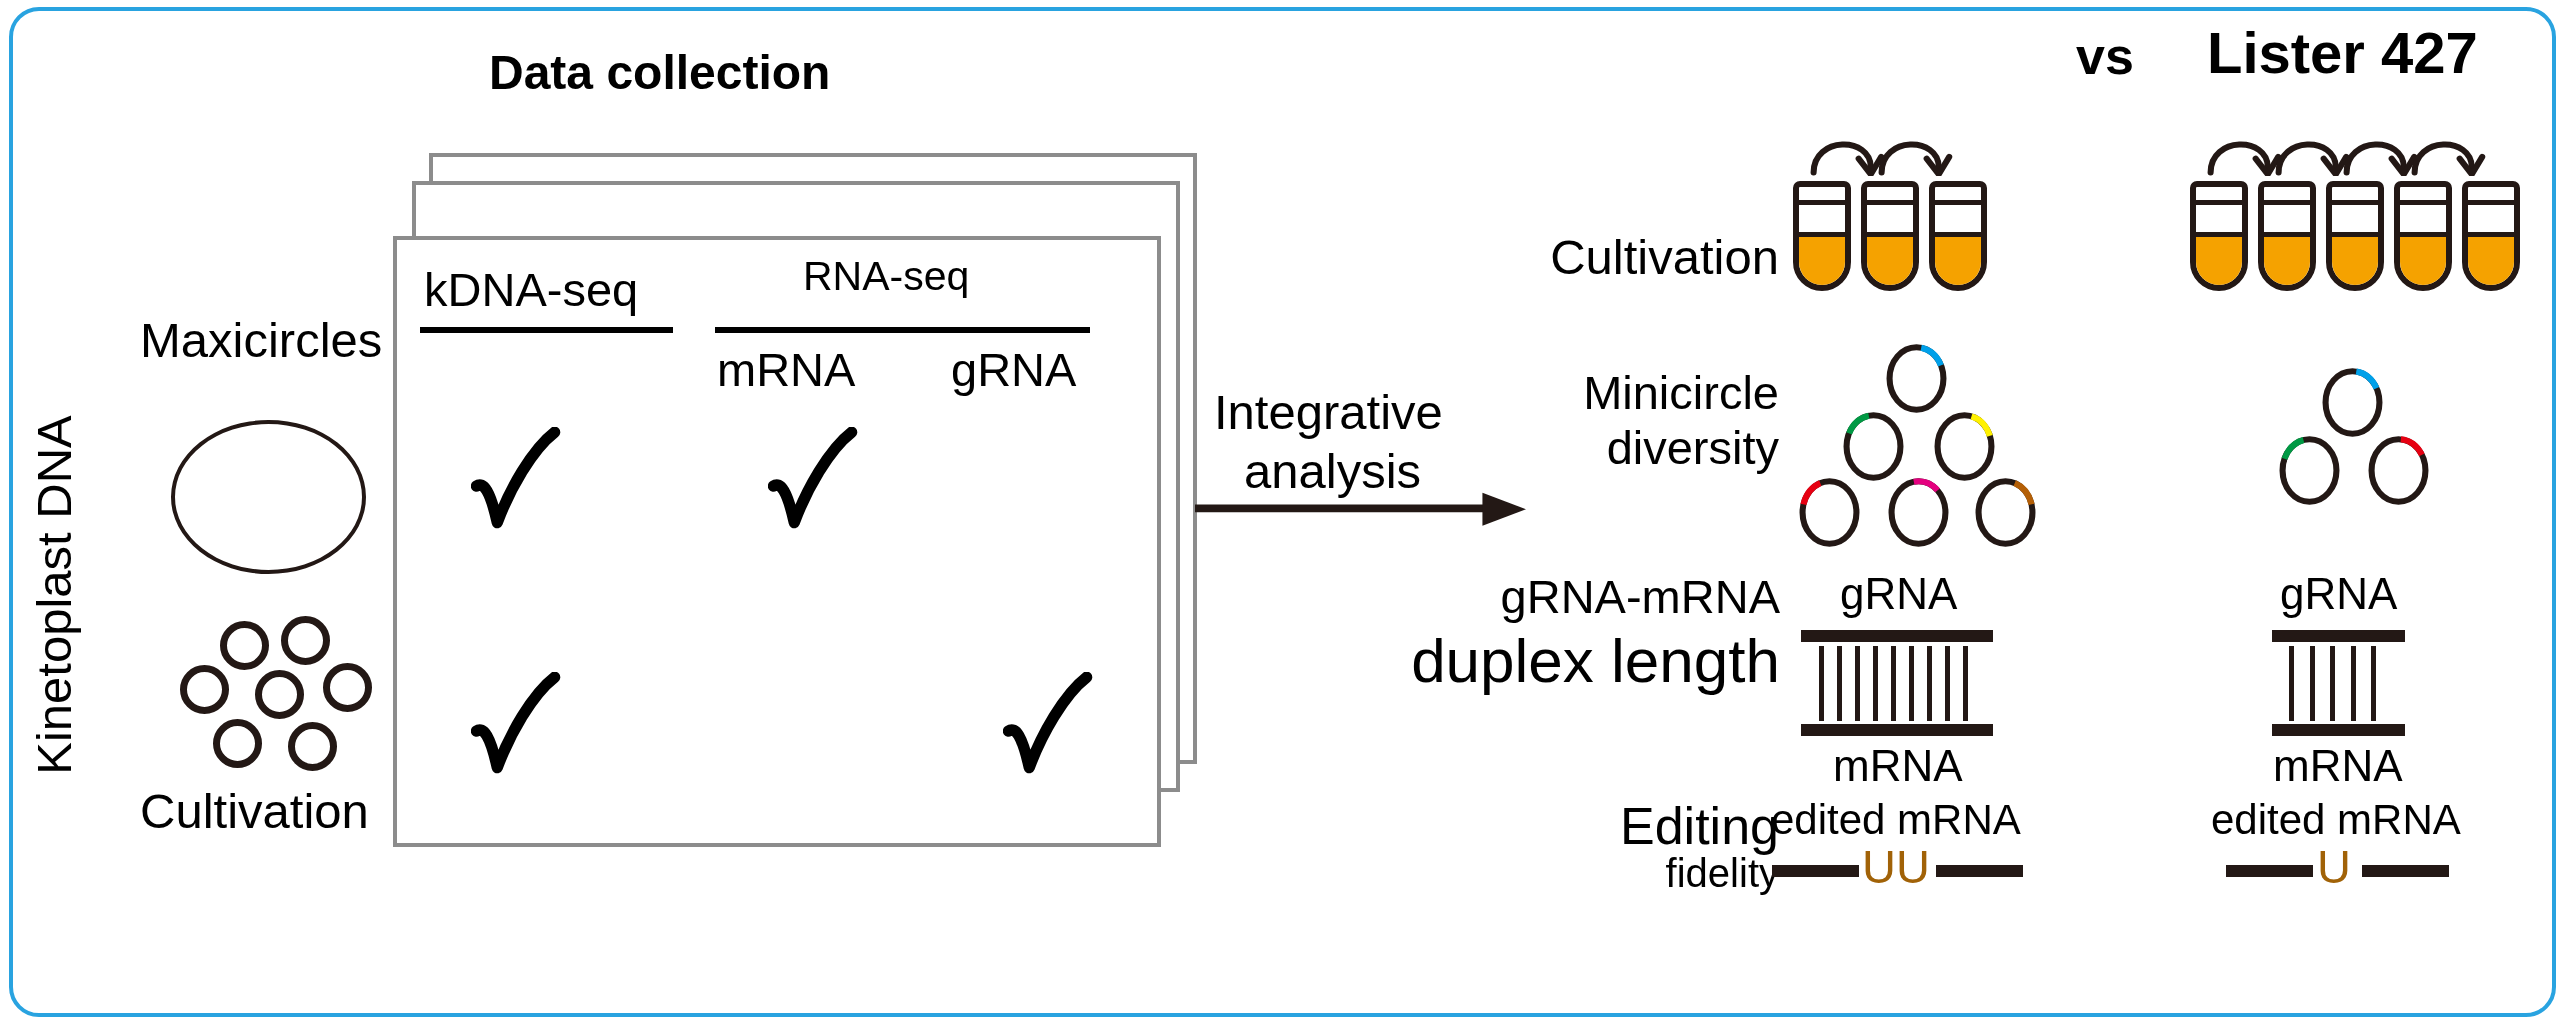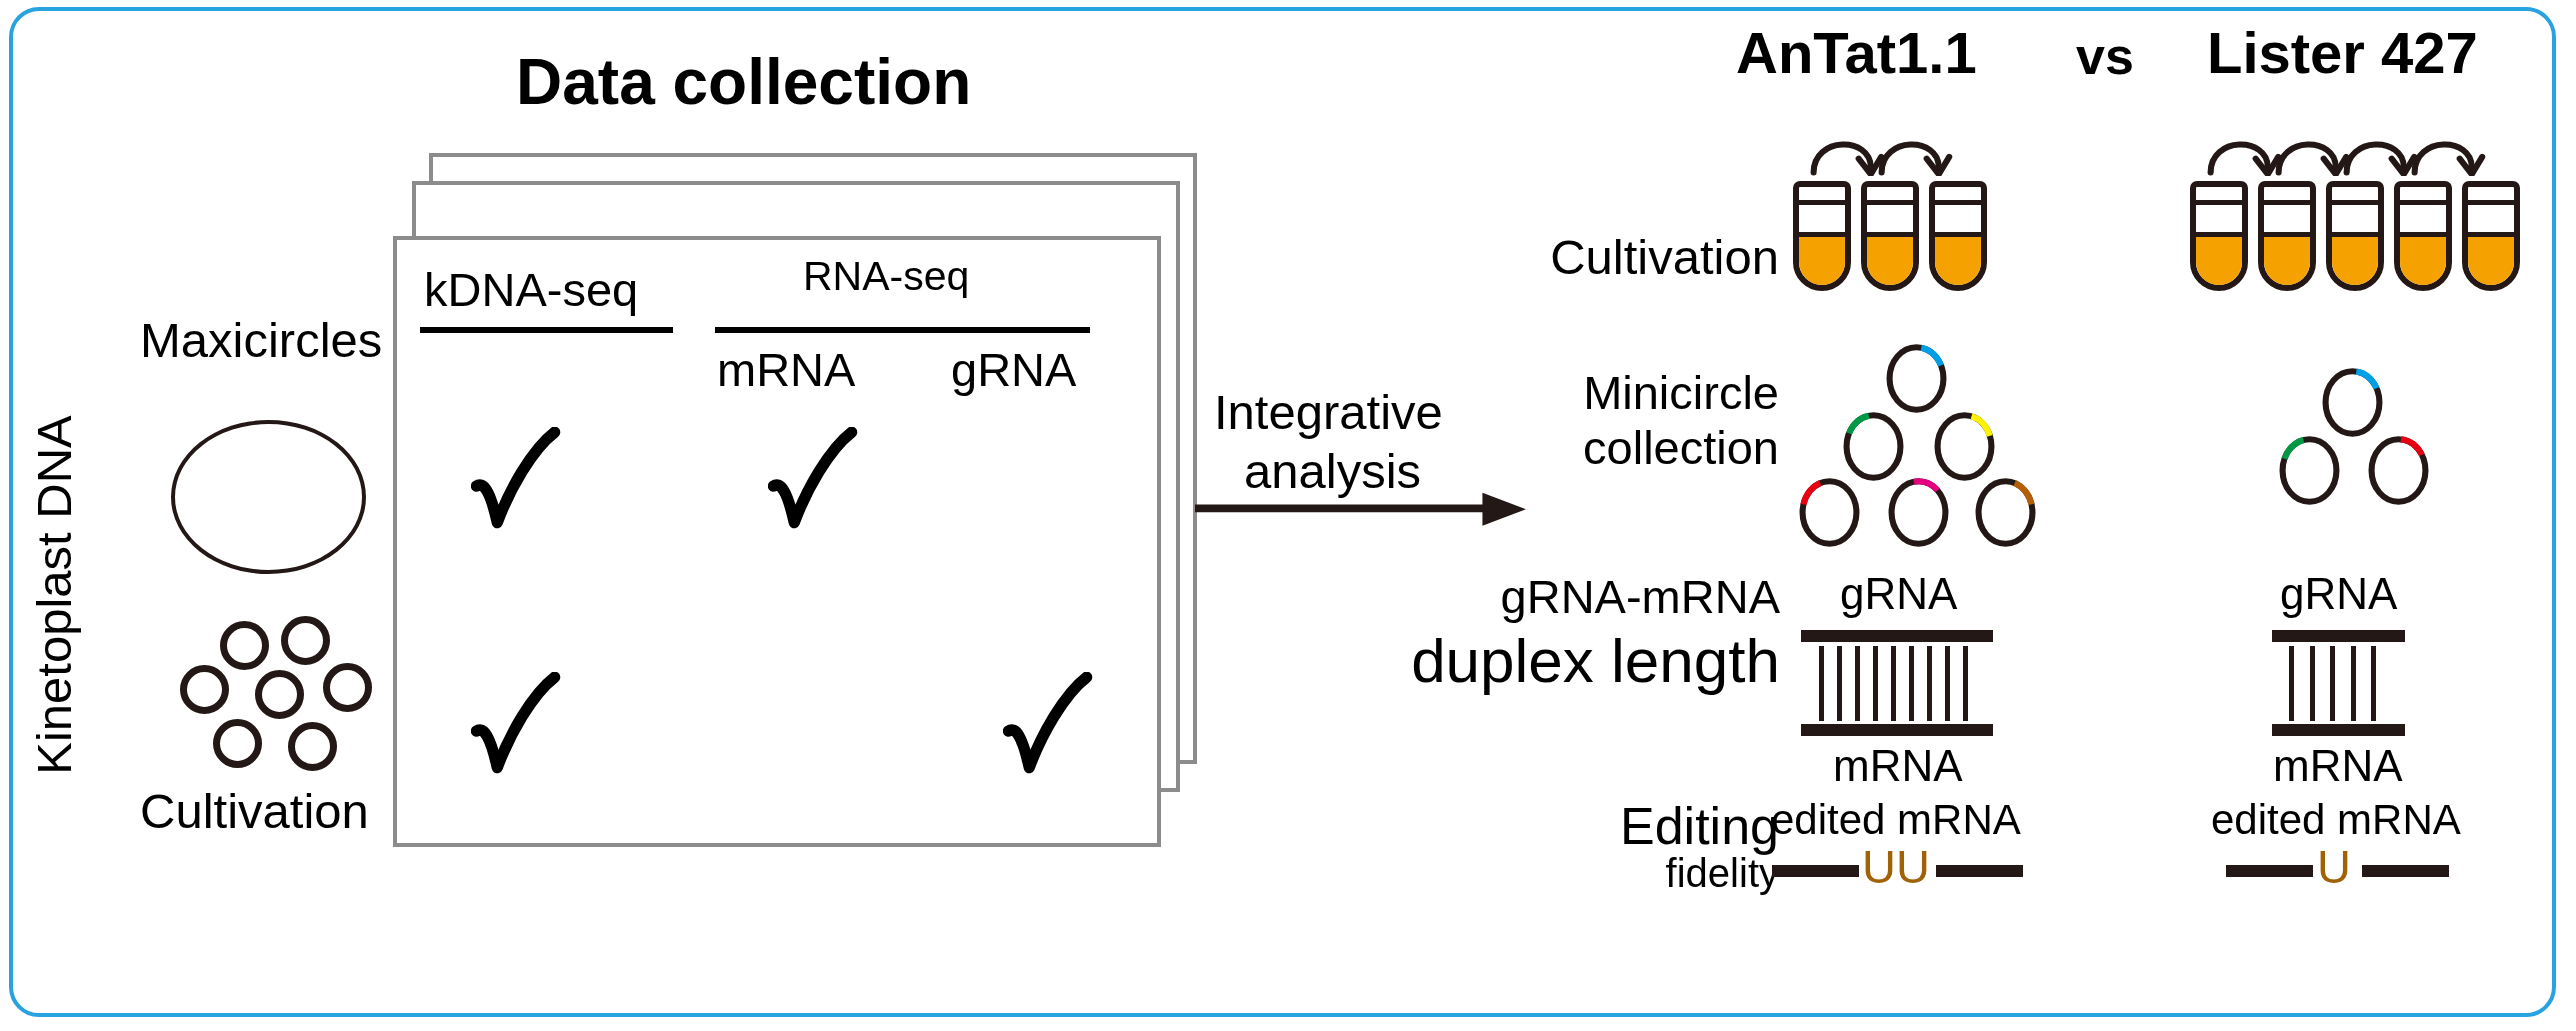--- a/index.html
+++ b/index.html
@@ -17,21 +17,21 @@
     font-size:49px;transform:rotate(-90deg);transform-origin:center center;
   }
   #maxicircles-label{left:140px;top:312px;font-size:49px;}
   #minicircles-label{left:140px;top:783px;font-size:49px;}
   #maxicircle-ring{position:absolute;left:171px;top:420px;width:195px;height:154px;
      border:4.4px solid #231815;border-radius:50%;box-sizing:border-box;}
   .minicircle{position:absolute;border:7px solid #231815;border-radius:50%;box-sizing:border-box;
      width:49px;height:49px;}
 
   
-  #data-collection-title{left:516px;top:45px;font-size:64px;}
+  #data-collection-title{left:489px;top:45px;font-size:48px;}
   .card{position:absolute;background:#ffffff;border:4.4px solid #8c8c8c;box-sizing:border-box;}
   #card-back{left:429px;top:153px;width:768px;height:611px;}
   #card-mid{left:412px;top:181px;width:768px;height:611px;}
   #card-front{left:393px;top:236px;width:768px;height:611px;}
 
   #kdnaseq-head{left:424px;top:262px;font-size:47px;}
   #kdnaseq-rule{position:absolute;left:420px;top:327px;width:253px;height:6.1px;background:#000;}
   #rnaseq-head{left:803px;top:253px;font-size:41px;}
   #rnaseq-rule{position:absolute;left:715px;top:327px;width:375px;height:6.1px;background:#000;}
   #mrna-head{left:717px;top:342px;font-size:47px;}
@@ -129,28 +129,27 @@
       </svg>
     </div>
 
   <div class="txt" id="integrative-line1">Integrative</div>
   <div class="txt" id="integrative-line2">analysis</div>
   <svg id="arrow-svg" viewBox="0 0 380 50">
     <line x1="0" y1="22" x2="342" y2="22" stroke="#231815" stroke-width="9"></line>
     <polygon points="330,4 380,23 330,42" fill="#231815"></polygon>
   </svg>
 
-  <div class="txt bold" id="antat-title">AnTat1.1</div>
   <div class="txt bold" id="vs-title">vs</div>
   <div class="txt bold" id="lister-title">Lister 427</div>
 
   <div class="txt row-label" id="cultivation-label">Cultivation</div>
 
   <div class="txt row-label" id="minicircle-div-l1">Minicircle</div>
-  <div class="txt row-label" id="minicircle-div-l2">collection</div>
+  <div class="txt row-label" id="minicircle-div-l2">diversity</div>
 
   <div class="txt row-label" id="duplex-l1">gRNA-mRNA</div>
   <div class="txt row-label" id="duplex-l2">duplex length</div>
 
   <div class="txt row-label" id="editing-l1">Editing</div>
   <div class="txt row-label" id="editing-l2">fidelity</div>
 
   <div id="cultivation-layer">
       <div class="tube" style="left: 1793px; top: 181px;">
         <div class="cap"></div>

